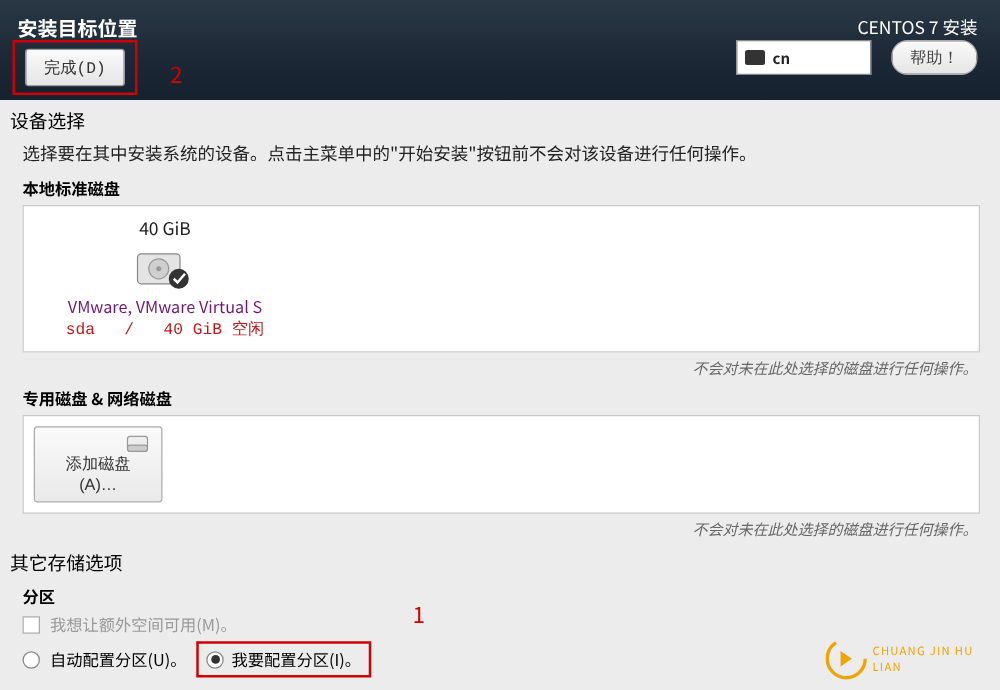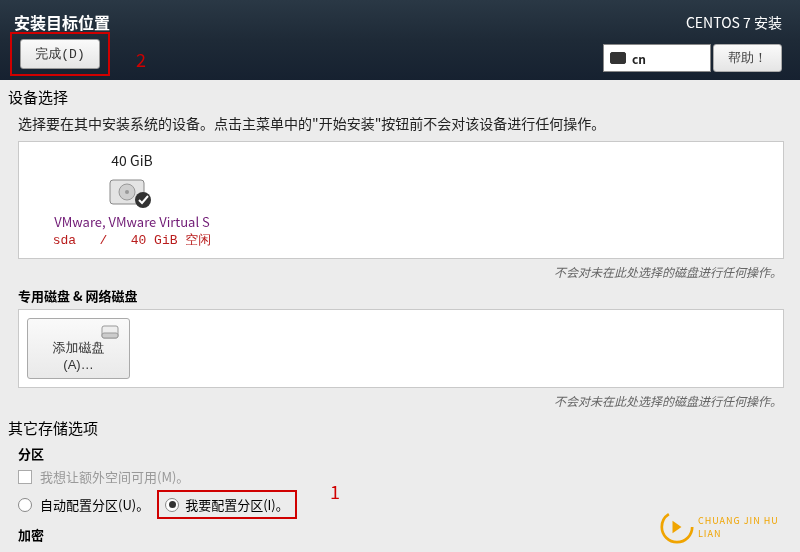--- a/index.html
+++ b/index.html
@@ -60,46 +60,45 @@
     }
     .header-right {
       position: absolute;
       right: 18px;
       top: 12px;
       text-align: right;
     }
     .install-label {
       font-size: 14px;
       color: #fff;
-      margin-bottom: 12px;
     }
     .lang-help-row {
       display: flex;
       align-items: center;
-      gap: 0;
+      gap: 14px;
     }
     .lang-box {
       display: flex;
       align-items: center;
       background: #fff;
       border: 1px solid #888;
       height: 28px;
       padding: 0 6px;
       gap: 6px;
       width: 108px;
     }
     .kbd-icon {
       width:16px;height:12px;border:1px solid #333;background:#333;border-radius:2px;
       position:relative;
     }
     .lang-code { font-size: 12px; color: #222; font-weight: bold; }
     .btn-help {
       background: linear-gradient(#fafafa, #e5e5e5);
       border: 1px solid #aaa;
-      border-radius: 3px;
+      border-radius: 13px;
       padding: 4px 14px;
       font-size: 13px;
       margin-left: 2px;
       cursor: pointer;
       color: #444;
     }
     .content {
       padding: 6px 8px 0 8px;
     }
     h2.section-title {
@@ -201,20 +200,21 @@
         <span class="lang-code">cn</span>
       </div>
       <button class="btn-help">帮助！</button>
     </div>
   </div>
 </div>
 
 <div class="content">
   <h2 class="section-title">设备选择</h2>
   <div class="hint">选择要在其中安装系统的设备。点击主菜单中的"开始安装"按钮前不会对该设备进行任何操作。</div>
+  <div class="sub-label">本地标准磁盘</div>
 
   <div class="disk-panel">
     <div class="disk-item">
       <div class="disk-size">40 GiB</div>
       <svg class="disk-svg" width="46" height="36" viewBox="0 0 46 36">
         <rect x="1" y="6" width="34" height="24" rx="3" fill="#e4e4e4" stroke="#888"></rect>
         <circle cx="18" cy="18" r="8" fill="#cfcfcf" stroke="#999"></circle>
         <circle cx="18" cy="18" r="2" fill="#999"></circle>
         <circle cx="34" cy="26" r="8" fill="#333"></circle>
         <path d="M30 26 l3 3 6-7" stroke="#fff" stroke-width="2" fill="none"></path>

